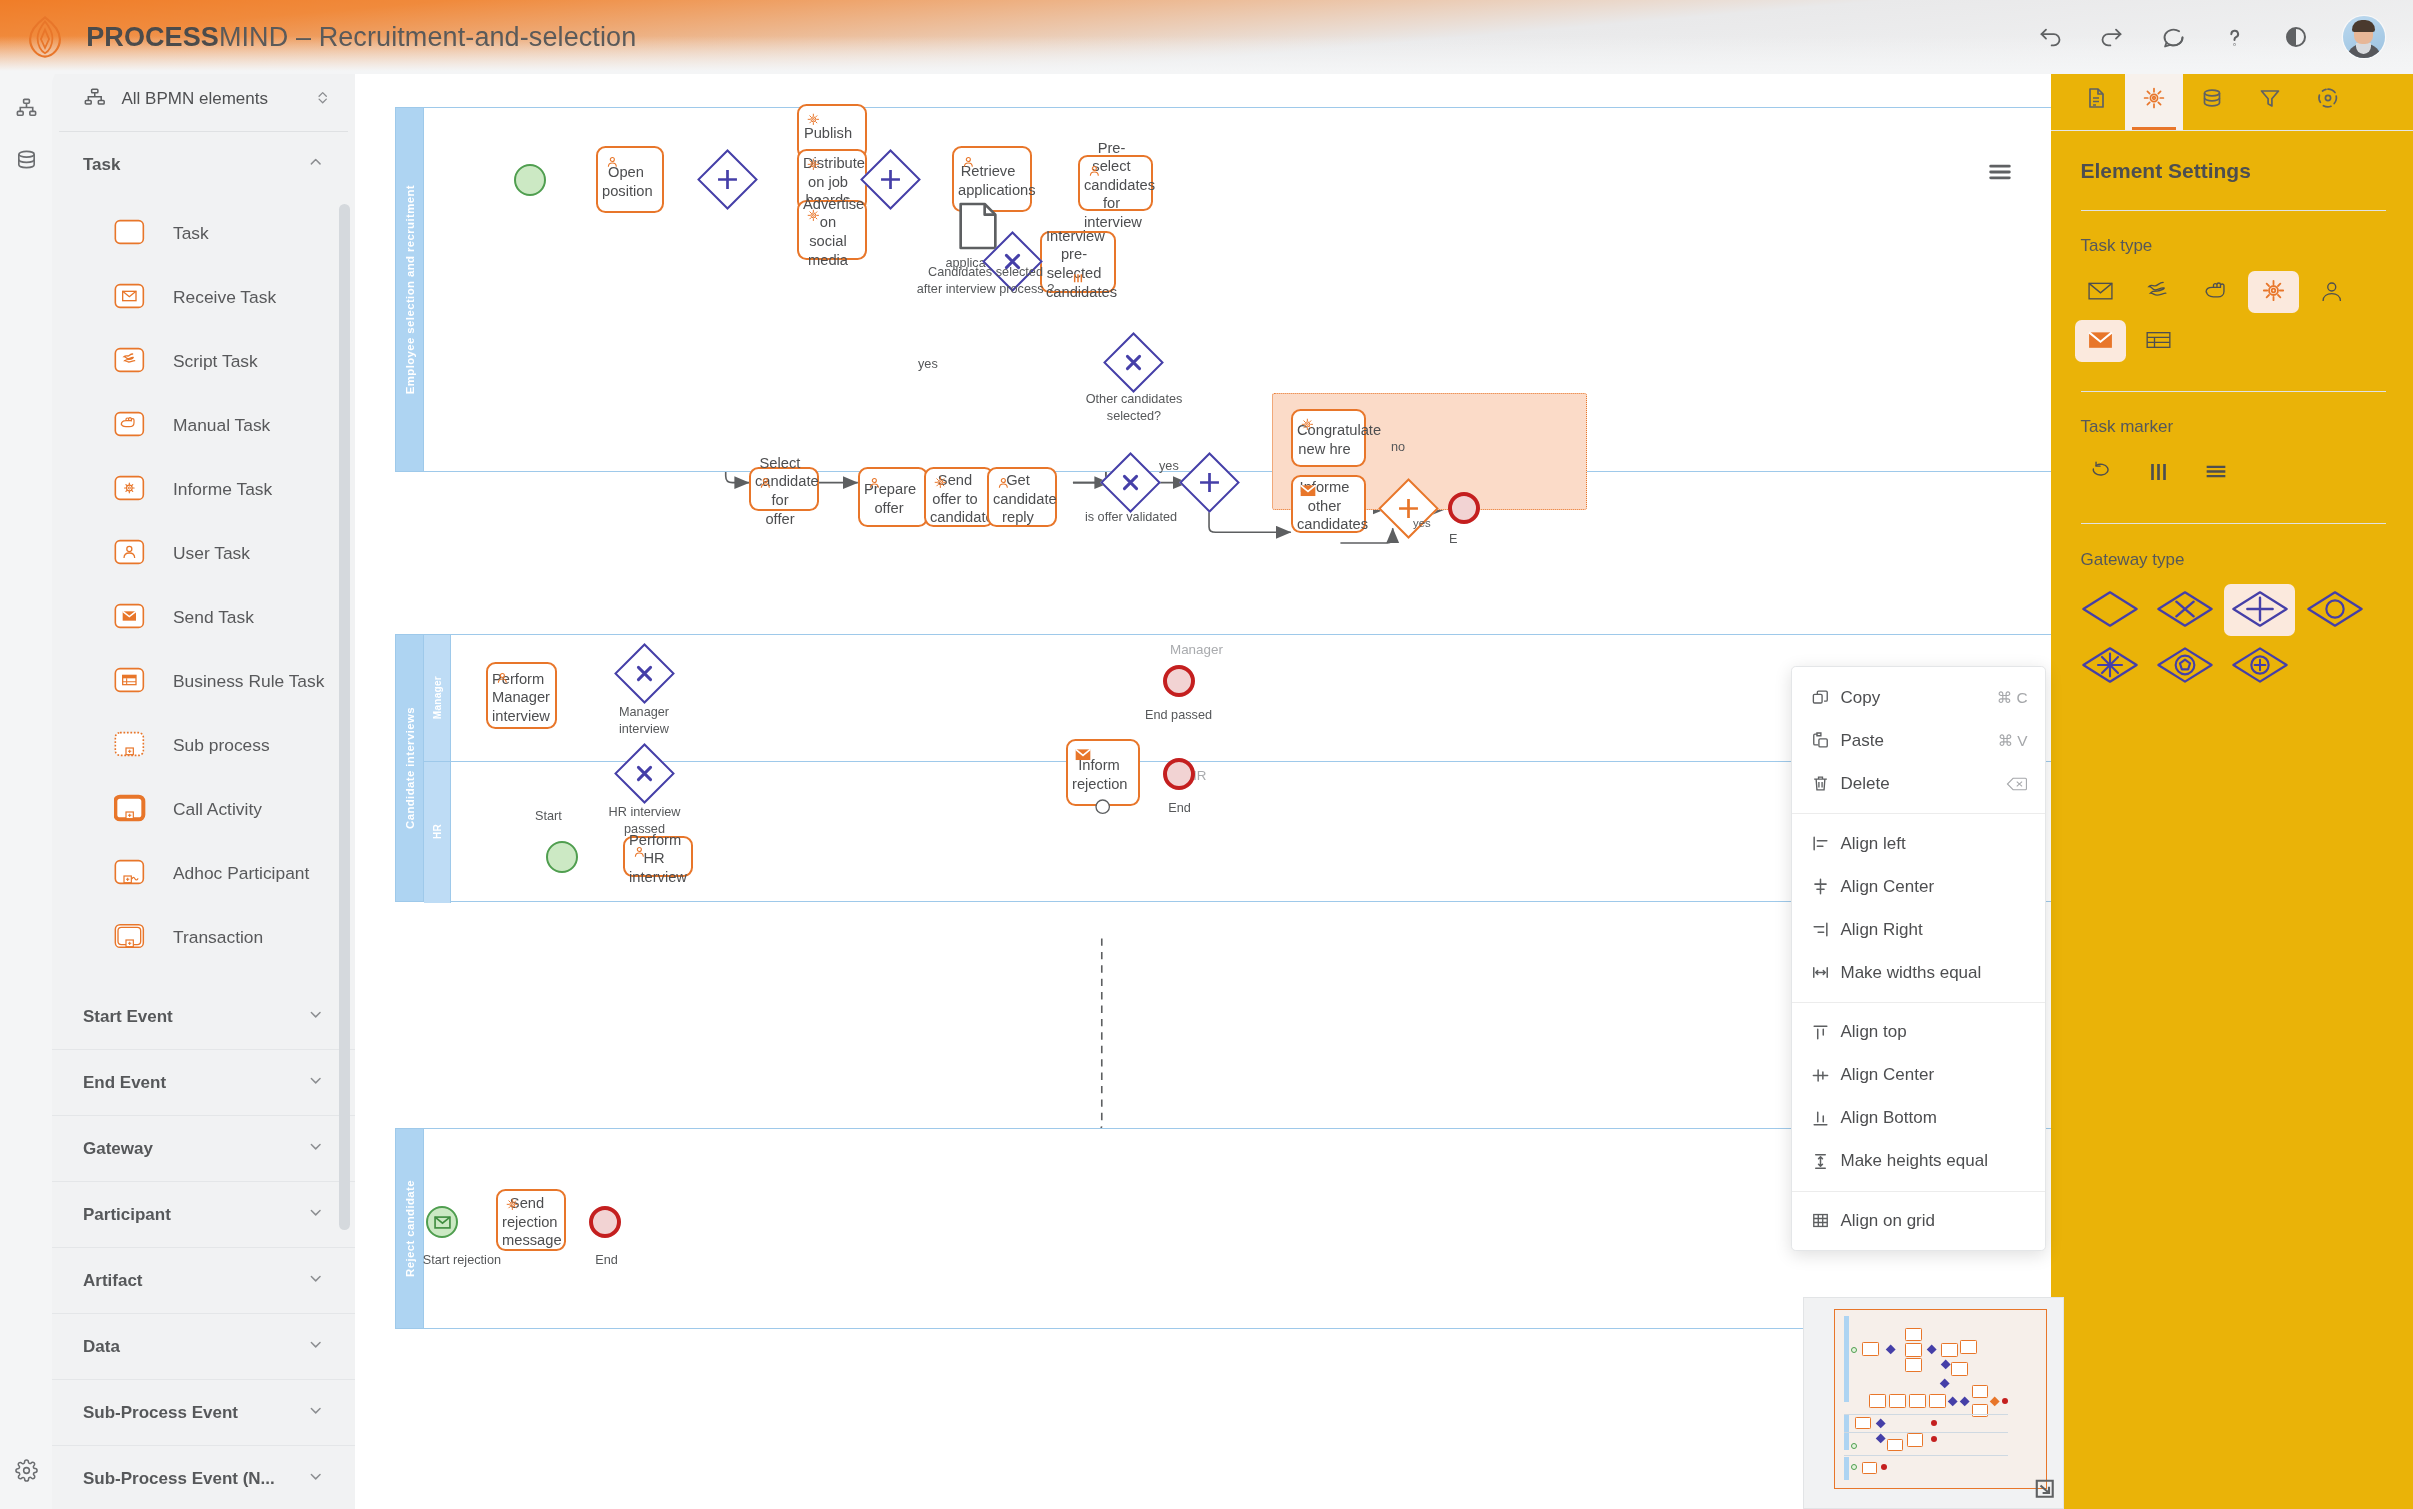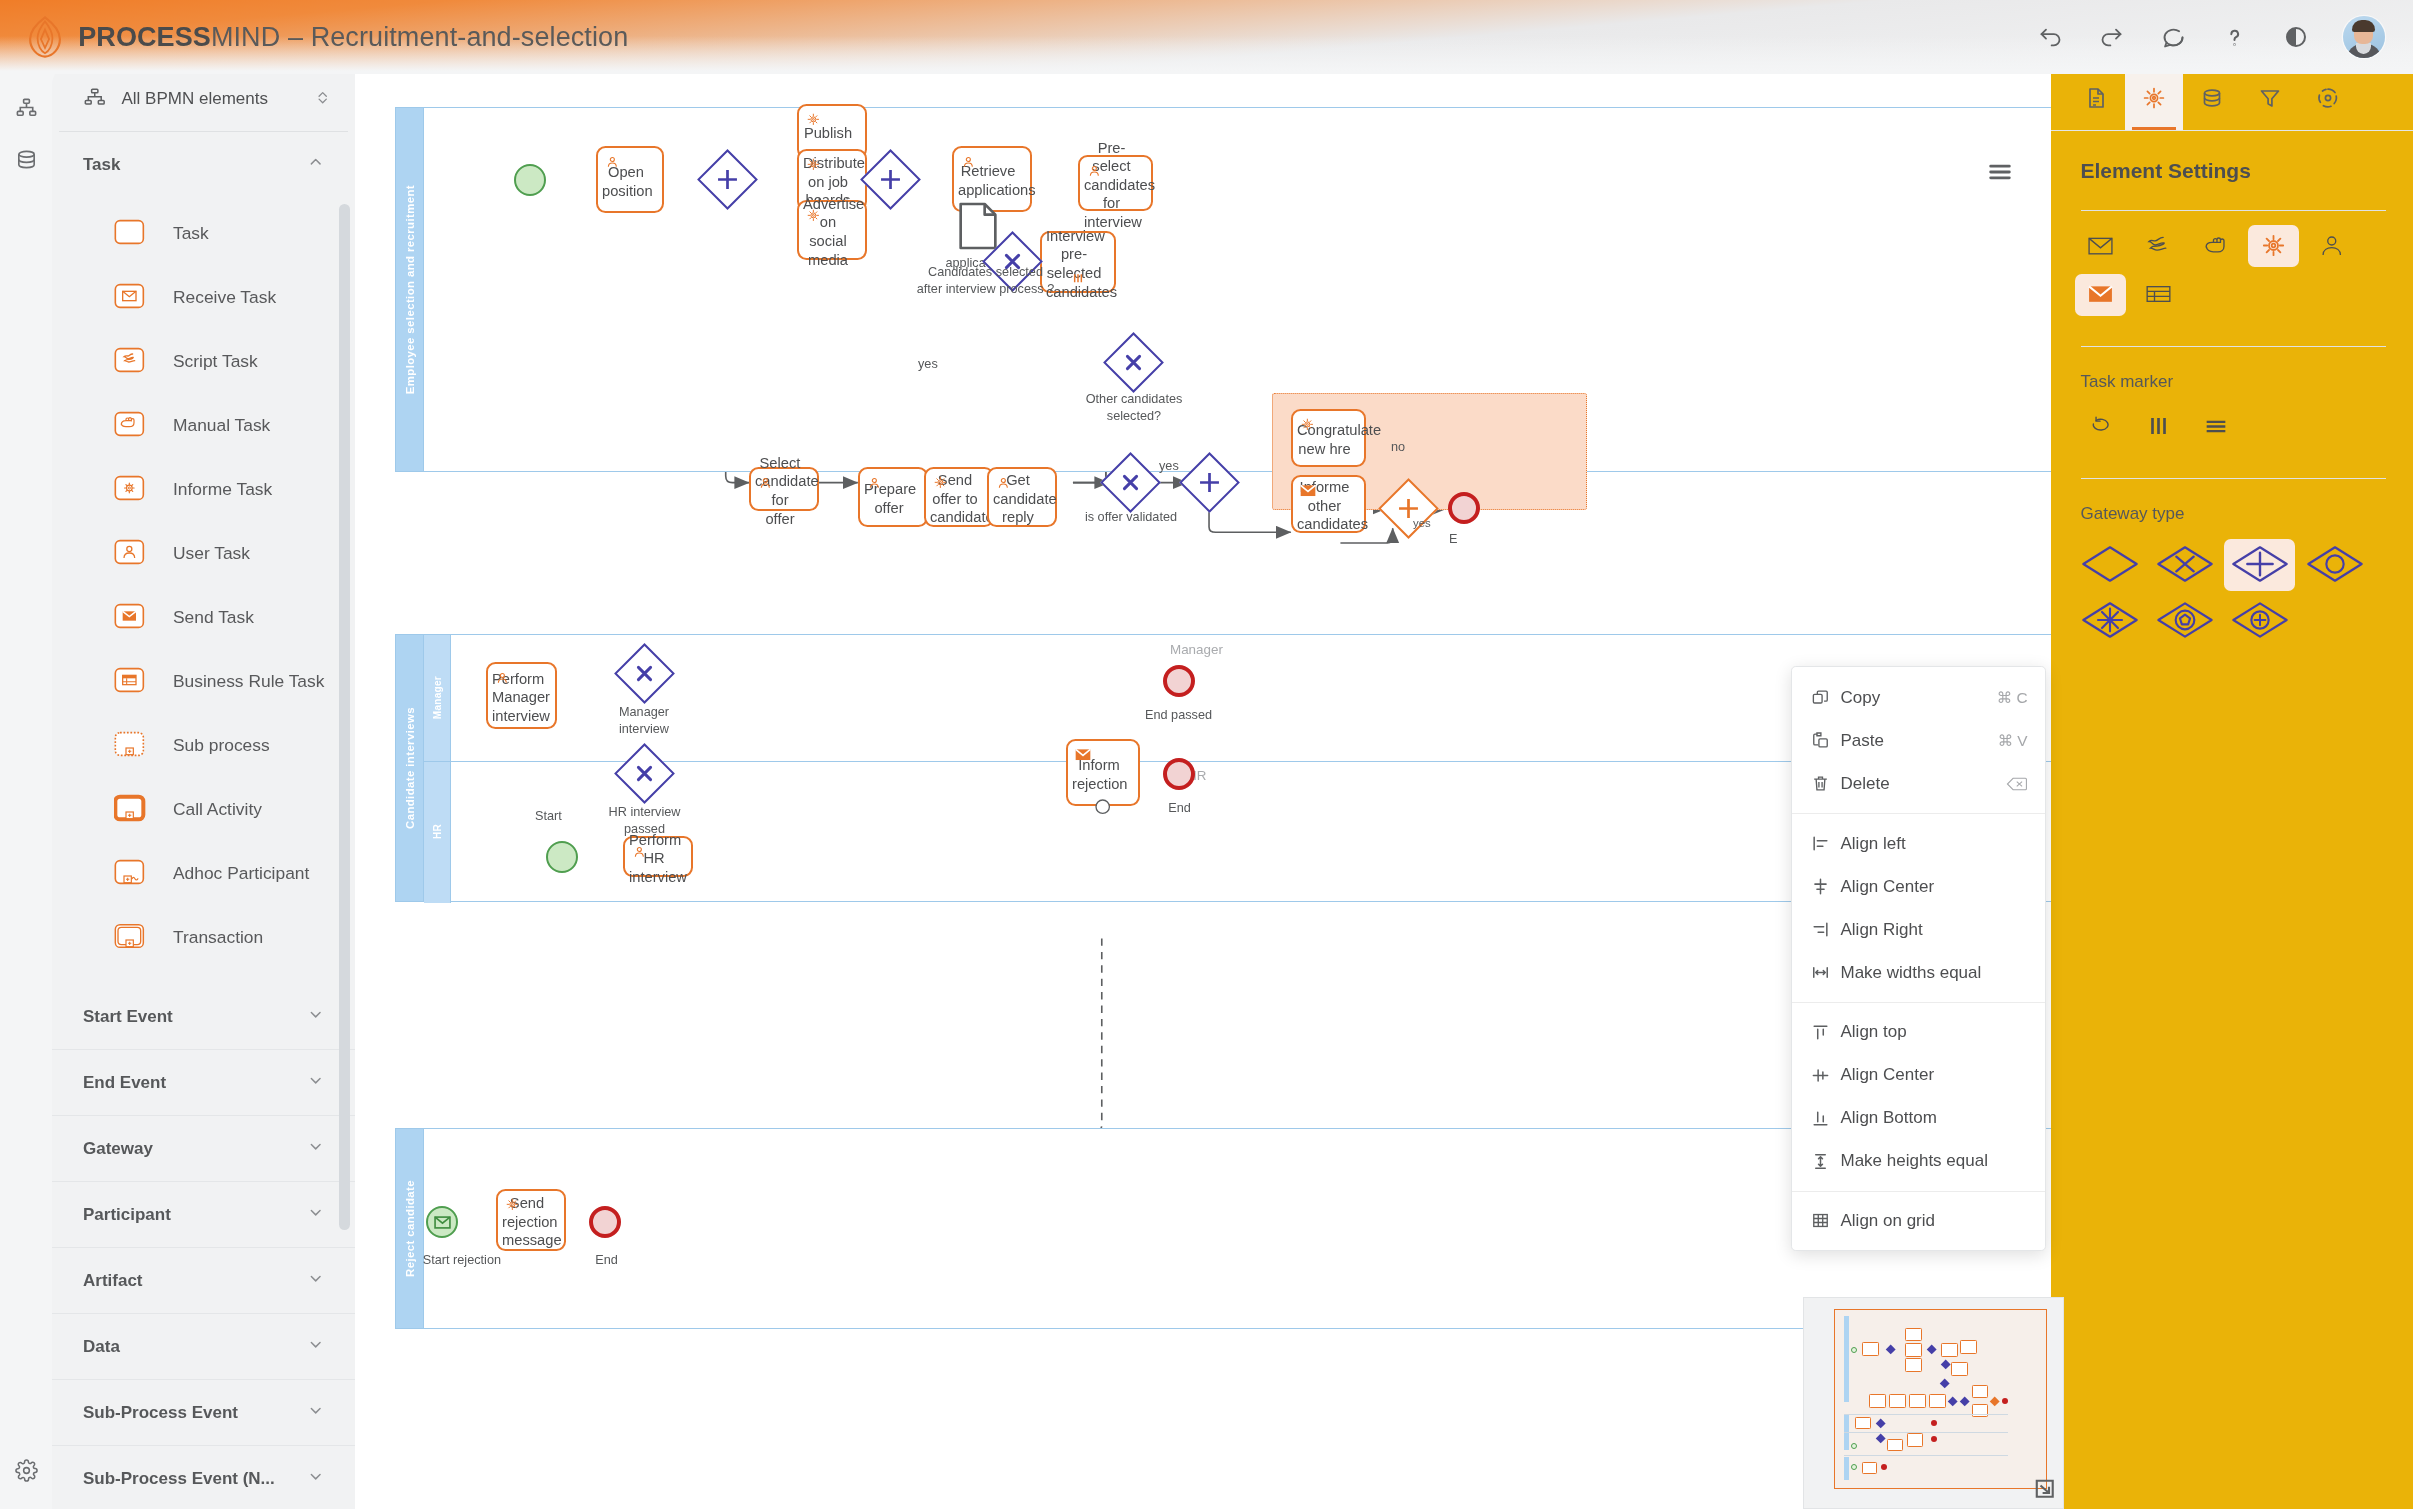--- a/index.html
+++ b/index.html
@@ -18,21 +18,21 @@
     display: flex; align-items: center; z-index: 40;
   }
   #topbar:after{
     content:""; position:absolute; left:0; right:0; bottom:0; height:38px;
     background:linear-gradient(to bottom, rgba(244,245,246,0), #f4f5f6 92%);
     pointer-events:none;
   }
   .brand-wrap { display:flex; align-items:center; gap:14.7px; margin-left:25.5px; position:relative; z-index:2;}
   .logo-mark { width: 38px; height: 42px; display:block; }
   .brand-text { font-size: 27px; letter-spacing: 0.1px; color: #5a5a5a; white-space: nowrap;}
-  .brand-text b { font-weight: 700; color:#4b4b4b; }
+  .brand-text b { font-weight: 700; color:#4b4b4b;margin-left:8px; }
   #topbar-actions { margin-left:auto; display:flex; align-items:center; gap:32px; margin-right:28px; position:relative; z-index:2;}
   .tb-icon { width:29.5px; height:29.5px; display:flex; align-items:center; justify-content:center; color:#5f6163; cursor:pointer;}
   .tb-icon svg { display:block; }
   .avatar {
     width: 42px; height: 42px; border-radius: 50%; overflow:hidden; cursor:pointer;
     background: linear-gradient(160deg,#bcd9ef 0%, #a8cbe6 60%, #9cc2e0 100%);
     box-shadow: 0 0 0 1.3px rgba(255,255,255,.55);
     position: relative;
   }
   .avatar .head { position:absolute; left:11.4px; top:6.7px; width:19px; height:21.5px; border-radius:9.4px 9.4px 8px 8px; background:#e7b797; }
@@ -1183,20 +1183,21 @@
             <path d="M12 3.2a8.8 8.8 0 0 1 7 3.4M20.2 10a8.8 8.8 0 0 1-2 7.5M15 20.3a8.8 8.8 0 0 1-7.6-.6M4.4 16.4A8.8 8.8 0 0 1 3.4 9M6.5 5A8.8 8.8 0 0 1 10 3.4"></path>
             <circle cx="12" cy="12" r="2.6"></circle>
           </svg>
       </span>
     </div>
   </div>
 
   <div id="rp-title">Element Settings</div>
   <div class="rp-rule"></div>
 
+  <div class="rp-group-label">Task type</div>
   <div class="rp-iconrow">
     <div class="rp-ibtn">
       <span>
         <svg width="27" height="21.5" viewBox="0 0 40 32" fill="none" stroke="currentColor" stroke-width="2">
             <rect x="3" y="5" width="34" height="23"></rect>
             <path d="M3 5l17 14L37 5"></path>
           </svg>
       </span>
     </div>
     <div class="rp-ibtn">

